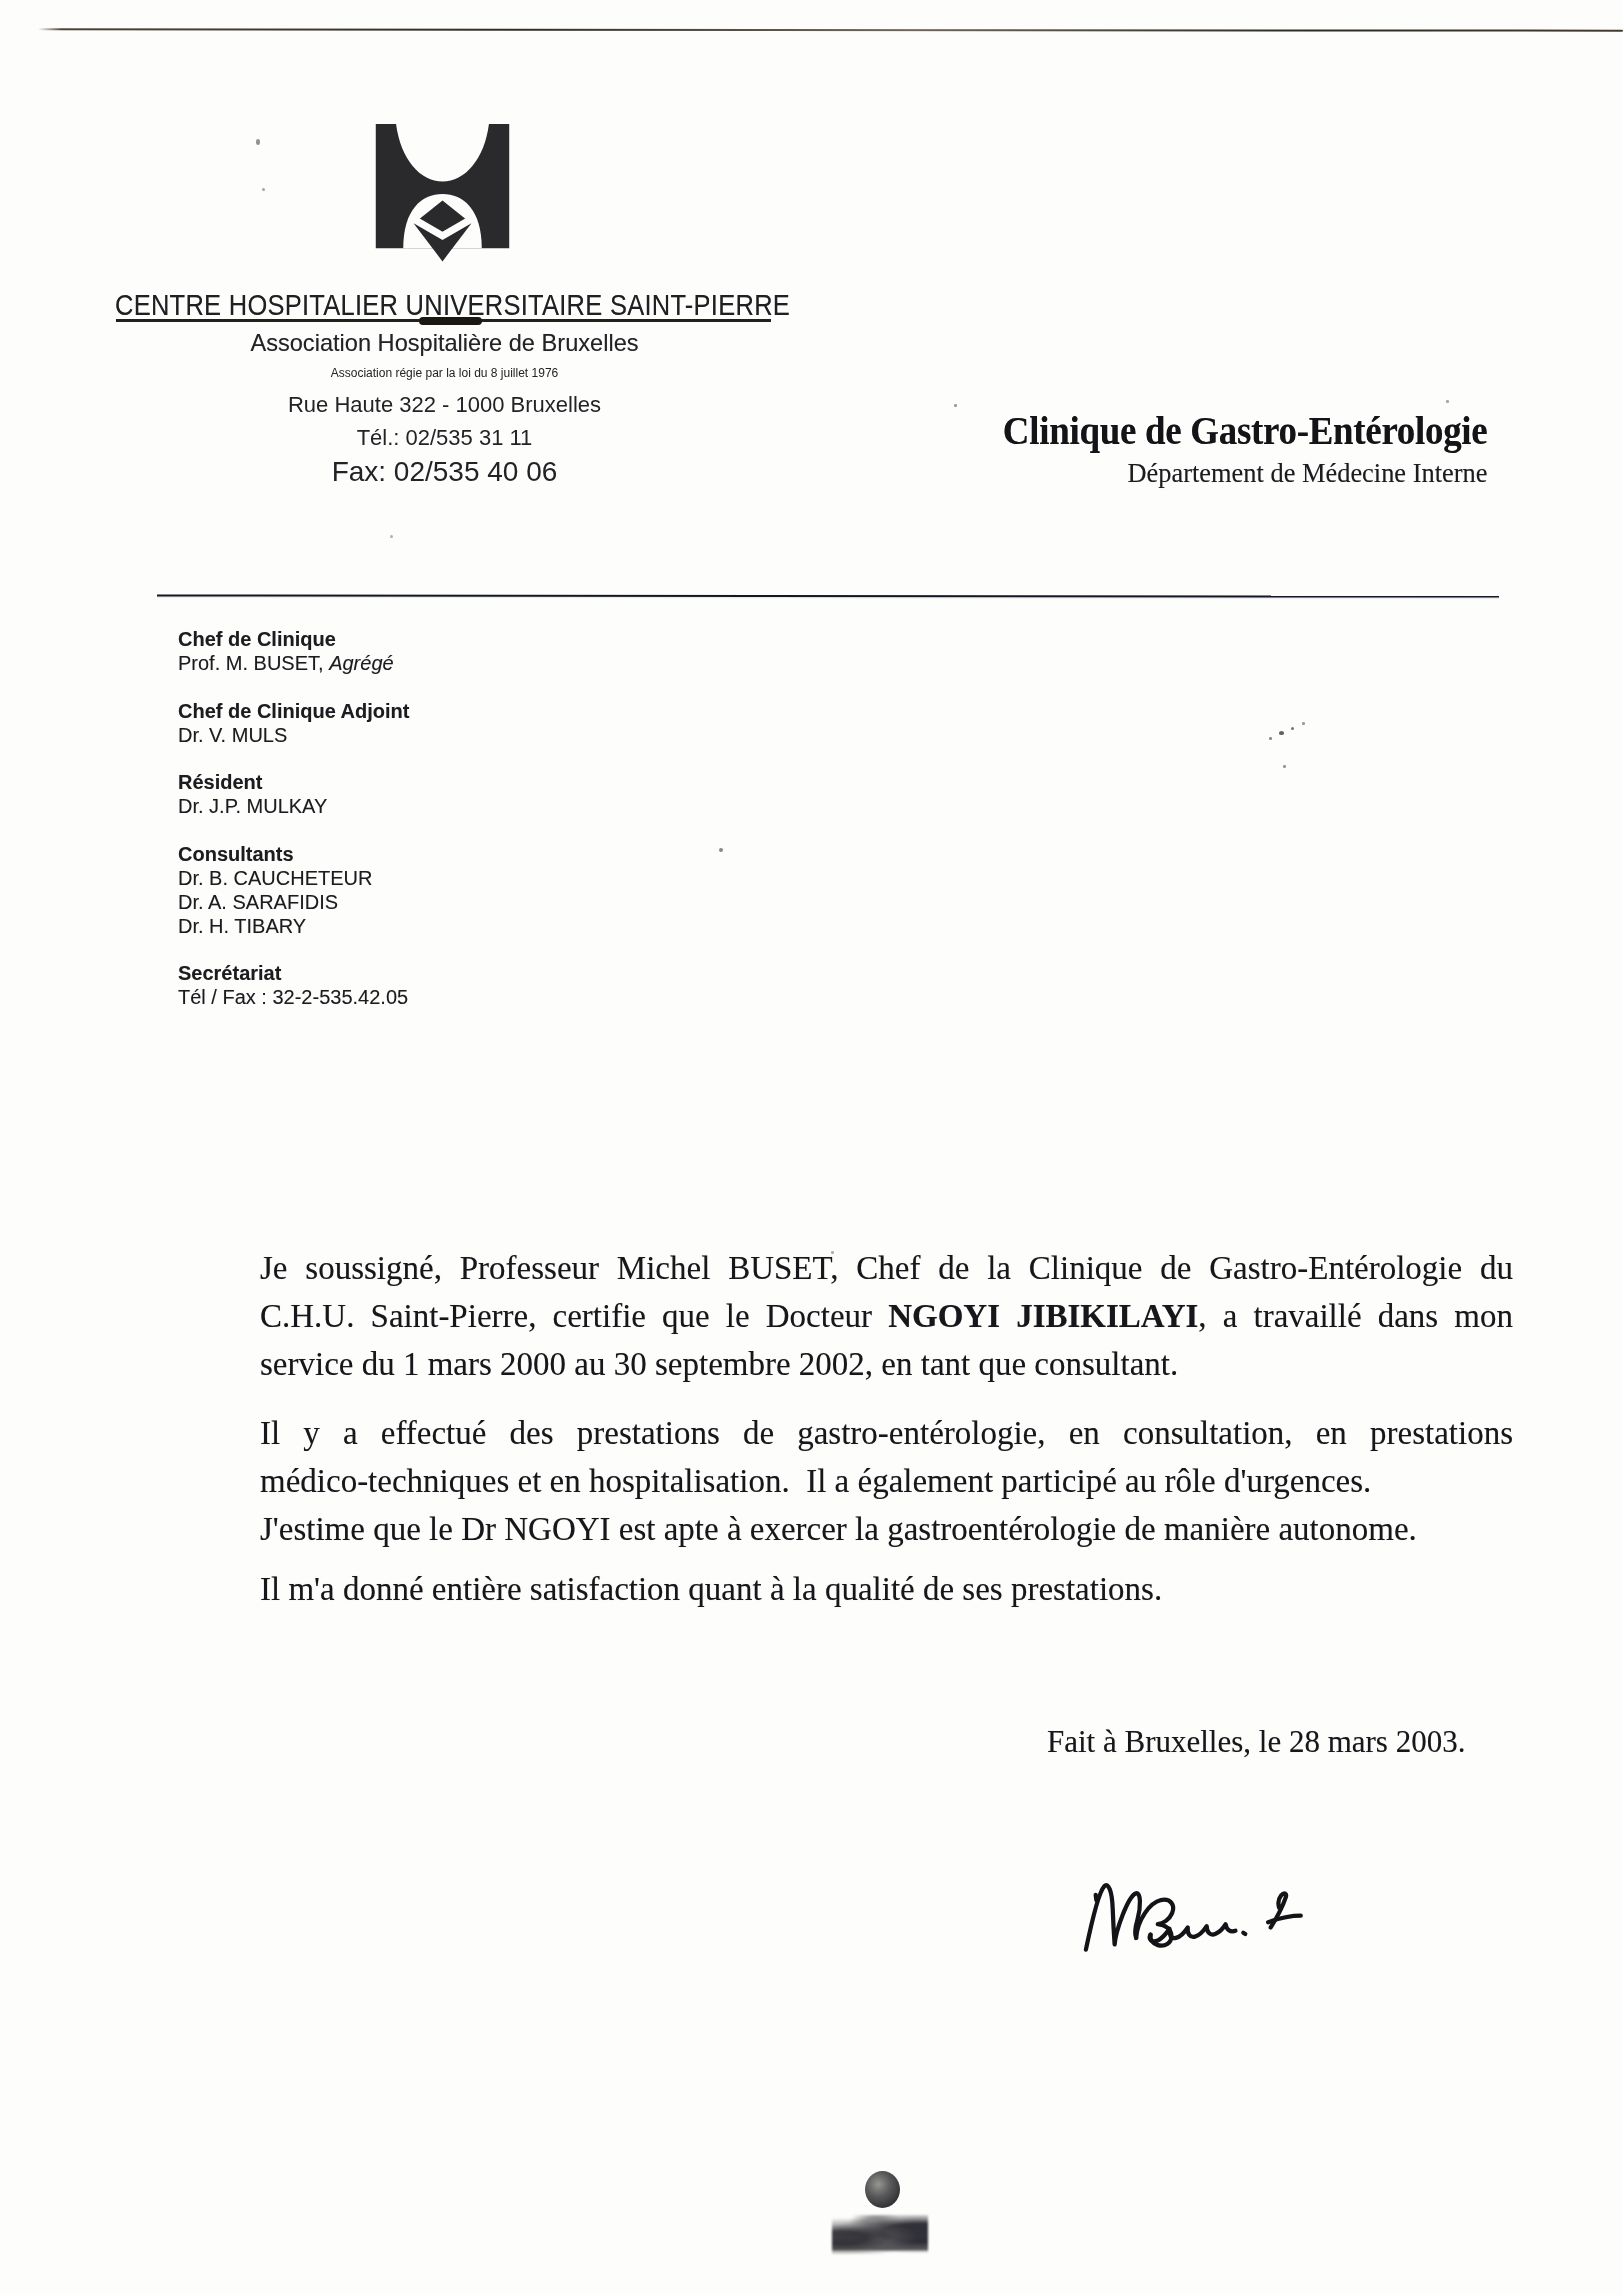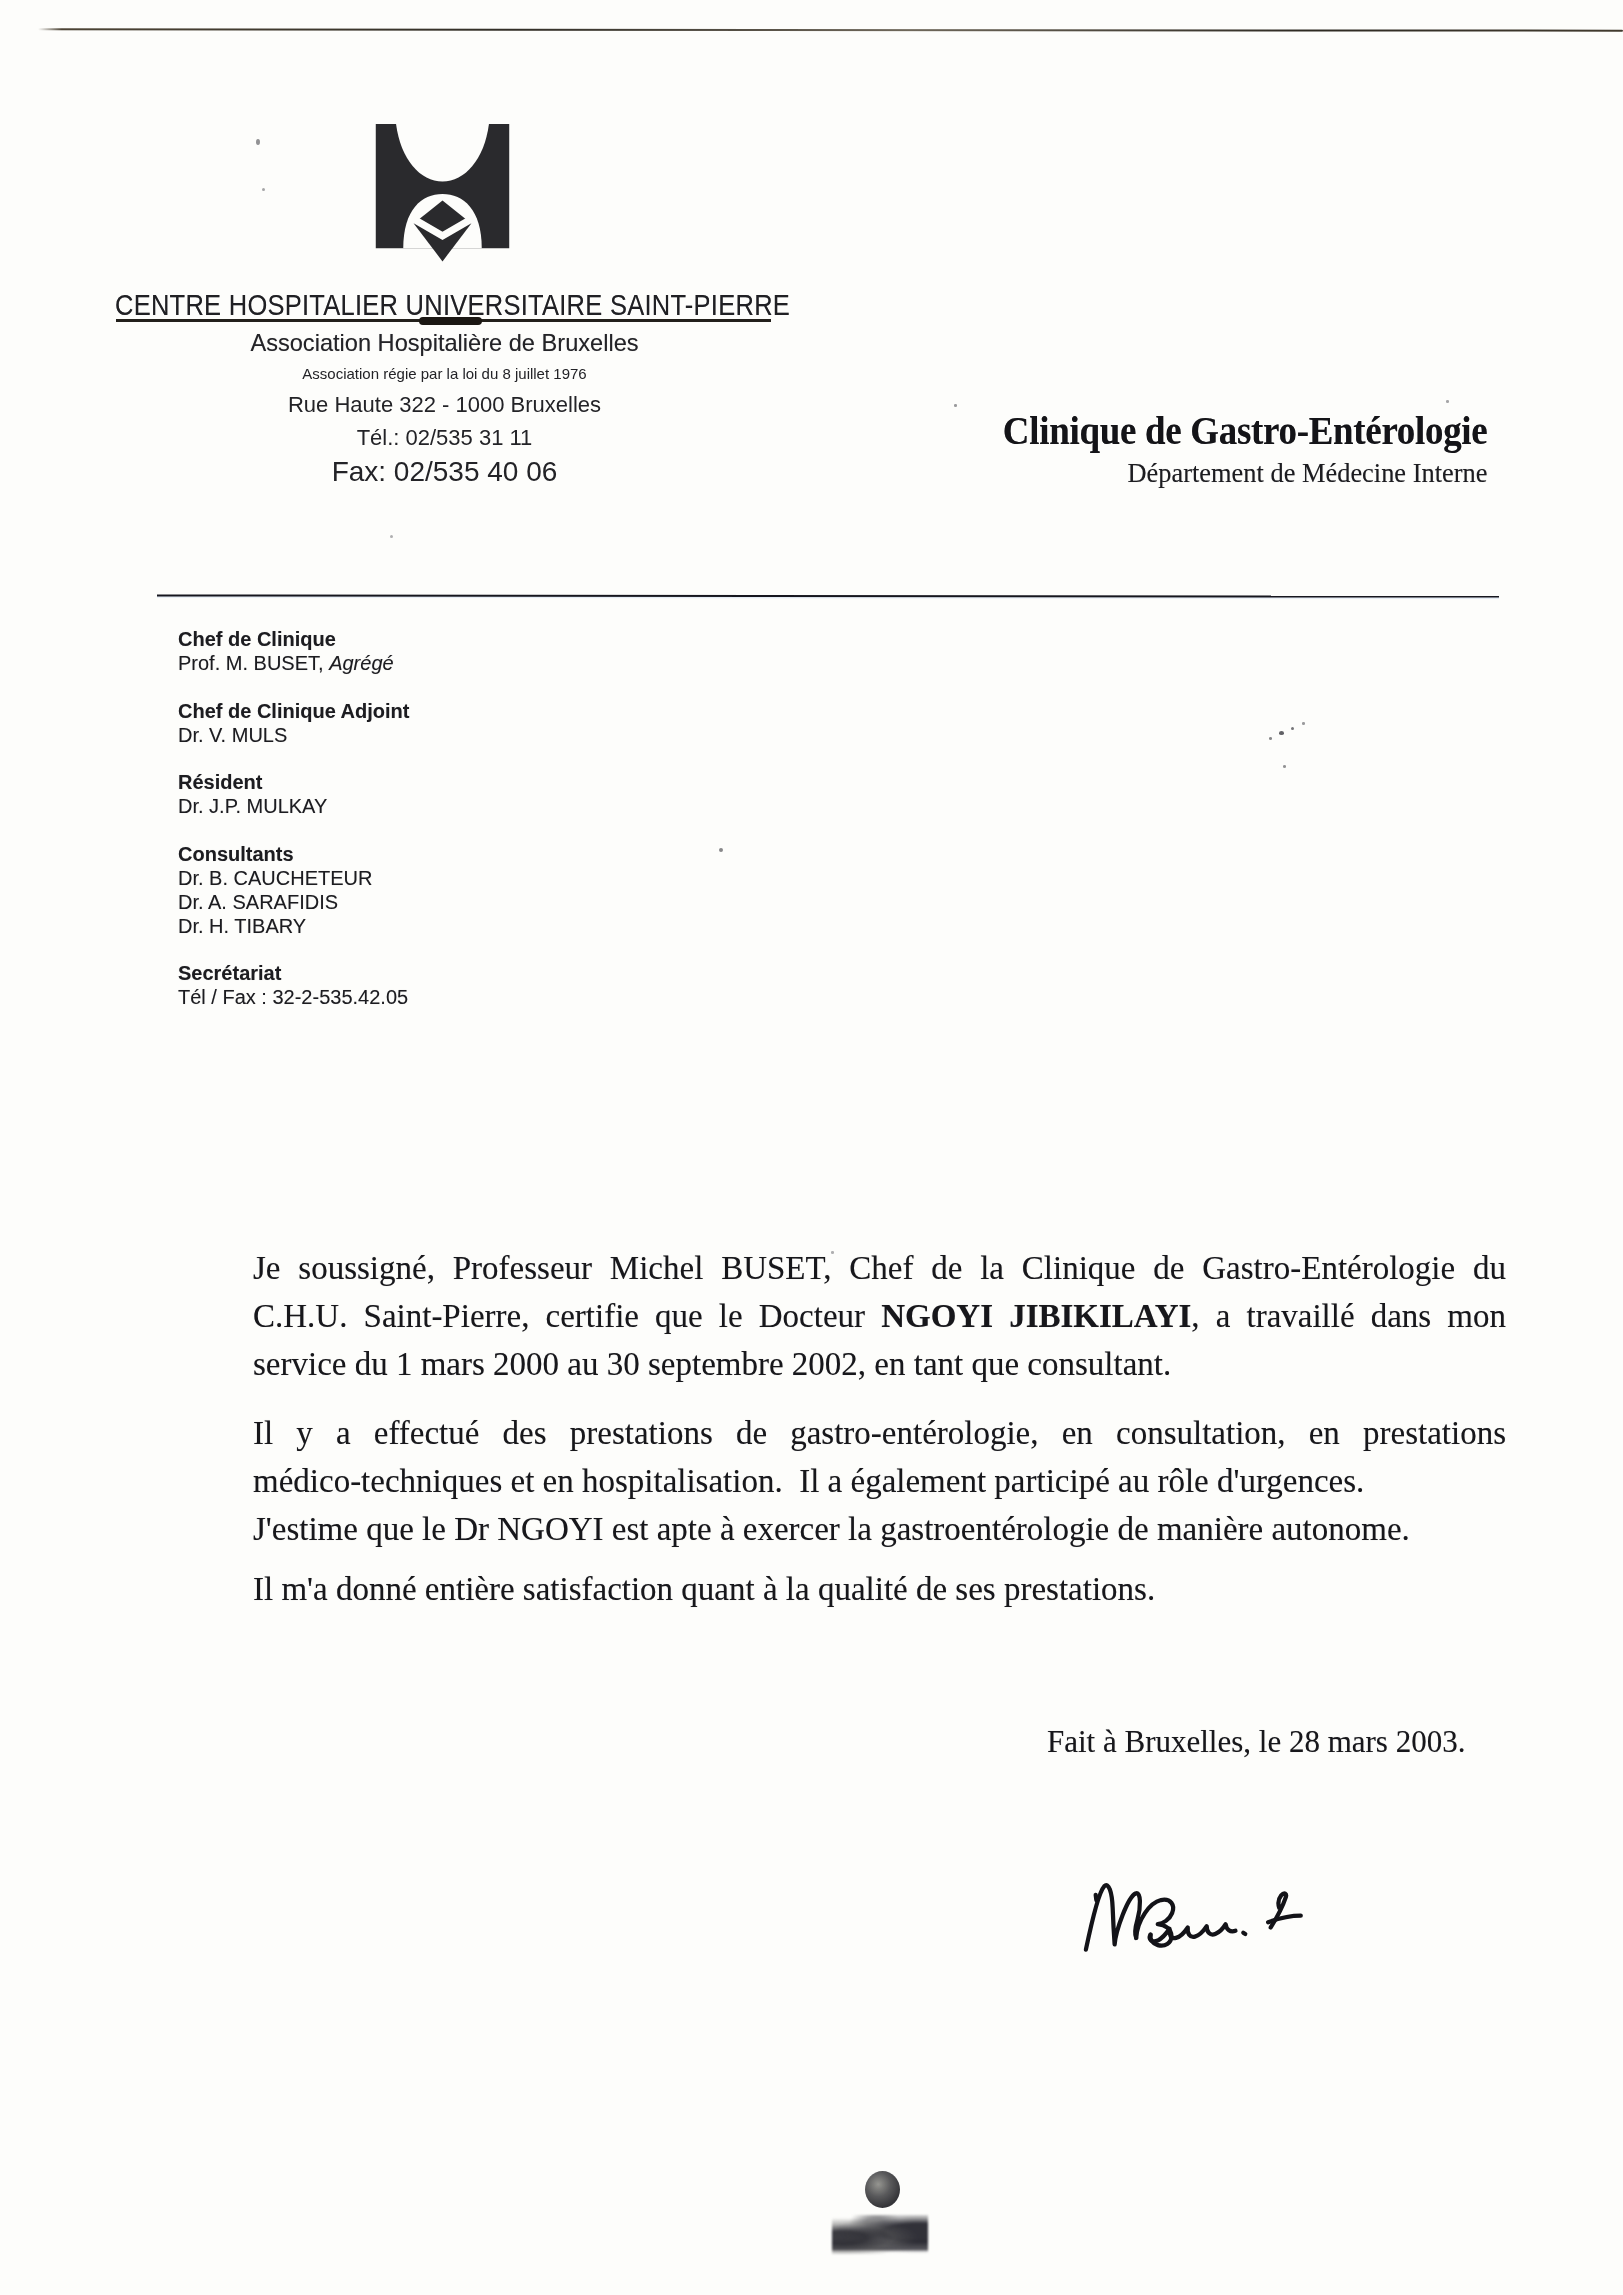--- a/index.html
+++ b/index.html
@@ -25,21 +25,21 @@
   .org-name{
     position:absolute;left:115px;top:288px;
     font-size:30px;letter-spacing:0.3px;white-space:nowrap;
     transform:scaleX(.85);transform-origin:left center;
     color:#202024;text-shadow:0 0 0.7px rgba(20,20,25,.4);
   }
   .rule-header{position:absolute;left:116px;top:319px;width:655px;height:2.6px;background:#23201b;}
   .rule-header-blob{position:absolute;left:419px;top:317px;width:63px;height:7.9px;border-radius:3.9px;background:#1b1713;}
   .lh-block{position:absolute;left:183px;top:328px;width:523px;text-align:center;color:#232327;}
   .lh-assoc{font-size:23.6px;line-height:31px;text-shadow:0 0 0.7px rgba(20,20,25,.35);}
-  .lh-law{font-size:15px;line-height:29px;}
+  .lh-law{font-size:12px;line-height:29px;}
   .lh-addr{font-size:22px;line-height:33px;text-align:center;}
   .lh-tel{font-size:22px;line-height:34px;}
   .lh-fax{font-size:28px;line-height:34px;}
   
   .clinic{position:absolute;right:136px;top:406px;text-align:right;white-space:nowrap;font-family:Liberation Serif, serif;}
   .clinic-title{
     font-size:41px;font-weight:bold;letter-spacing:-0.3px;
     transform:scaleX(.9);transform-origin:right center;
     color:#141418;text-shadow:0 0 0.7px rgba(10,10,15,.5);
   }
@@ -53,21 +53,21 @@
     background:#16161e;box-shadow:0 1.3px 0.7px rgba(110,150,210,.18);
     transform:rotate(.05deg);
   }
   
   .staff{position:absolute;left:178px;top:627px;width:497px;font-size:20px;line-height:24px;color:#1c1c20;text-shadow:0 0 0.7px rgba(20,20,25,.3);}
   .staff-group{margin-bottom:23.6px;}
   .staff-label{font-weight:bold;}
   .italic{font-style:italic;}
   
   .letter-body{
-    position:absolute;left:253px;top:1244px;width:1253px;
+    position:absolute;left:260px;top:1244px;width:1253px;
     font-family:"Liberation Serif","DejaVu Serif",serif;
     font-size:33px;line-height:48px;color:#17171b;
     text-shadow:0 0 0.7px rgba(15,15,20,.35);
   }
   .jline{text-align:justify;text-align-last:justify;}
   .para2{margin-top:21px;}
   .para3{margin-top:11.8px;}
   .bold{font-weight:bold;}
   .dateline{
     position:absolute;left:1047px;top:1724px;

